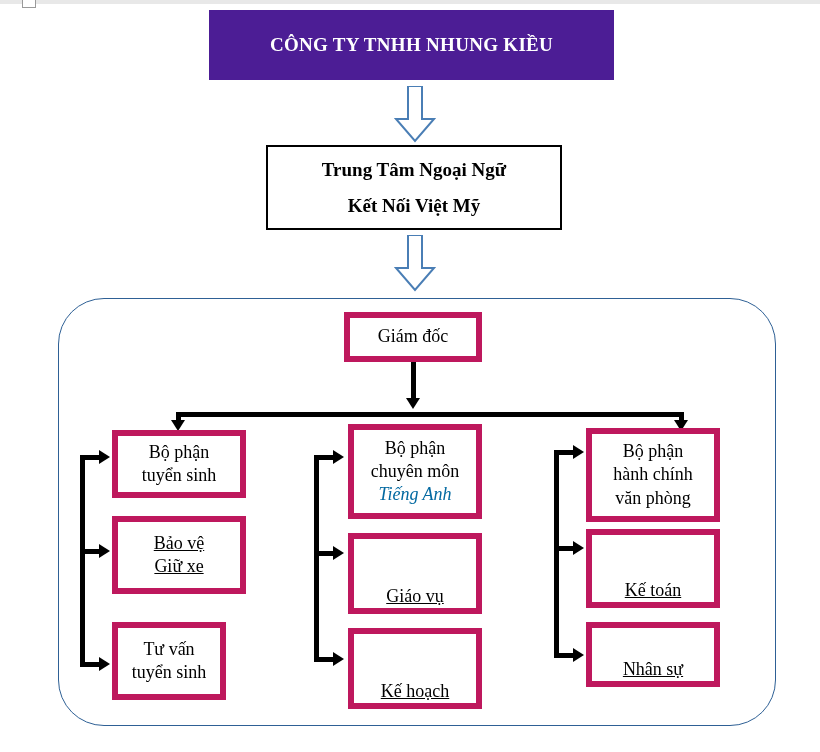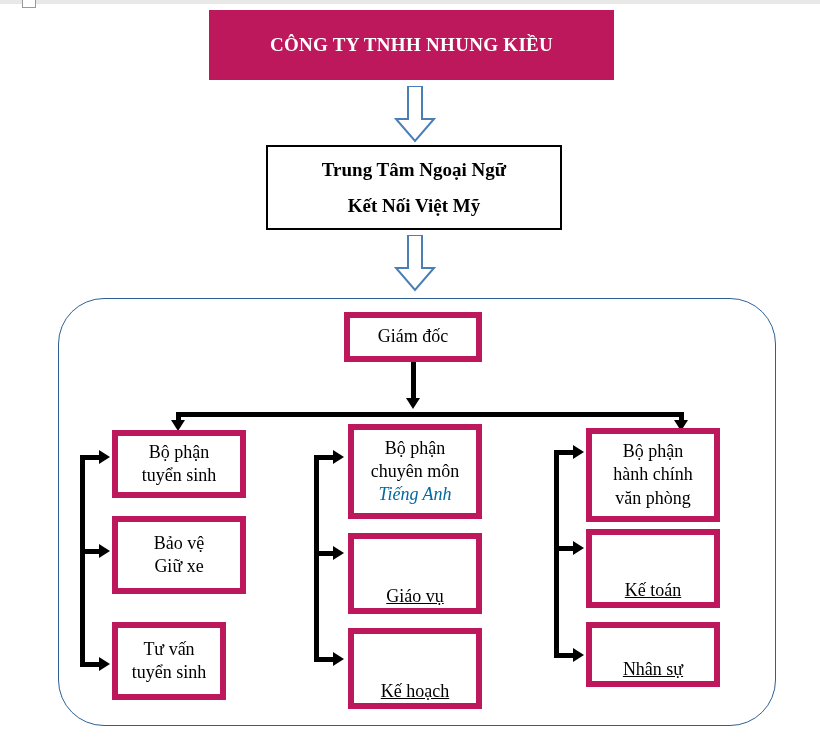--- a/index.html
+++ b/index.html
@@ -118,21 +118,21 @@
   }
 </style>
 </head>
 <body>
 
 <div id="canvas">
 
   <div class="ruler-line"></div>
   <div class="ruler-marker"></div>
 
-  <div class="node company-box" style="left:209px; top:10px; width:405px; height:70px; background:#be185d;">
+  <div class="node company-box" style="left:209px; top:10px; width:405px; height:70px; background:#4c1d95;">
     <span class="line">CÔNG TY TNHH NHUNG KIỀU</span>
   </div>
 
   <svg class="block-arrow" style="left:390px; top:86px;" width="50" height="58" viewBox="0 0 50 58">
     <polygon points="18,0 32,0 32,33 44,33 25,55 6,33 18,33" fill="#ffffff" stroke="#4A7EB5" stroke-width="2"></polygon>
   </svg>
 
   <div class="node center-box" style="left:266px; top:145px; width:296px; height:85px;">
     <span class="line">Trung Tâm Ngoại Ngữ</span>
     <span class="line">Kết Nối Việt Mỹ</span>
@@ -155,21 +155,21 @@
   <div class="conn spine" style="left:176px; top:412px; width:5px; height:14px;"></div>
   <div class="arrow-down" style="left:171px; top:420px;"></div>
   <div class="conn spine" style="left:679px; top:412px; width:5px; height:14px;"></div>
   <div class="arrow-down" style="left:674px; top:420px;"></div>
 
   <div class="node plain-box" style="left:112px; top:430px; width:134px; height:68px;">
     <span class="line">Bộ phận</span>
     <span class="line">tuyển sinh</span>
   </div>
 
-  <div class="node plain-box" style="left:112px; top:516px; width:134px; height:78px;">
+  <div class="node plain-box" style="left:112px; top:516px; width:134px; height:78px;text-decoration:underline;">
     <span class="line">Bảo vệ</span>
     <span class="line">Giữ xe</span>
   </div>
 
   <div class="node plain-box" style="left:112px; top:622px; width:114px; height:78px;">
     <span class="line">Tư vấn</span>
     <span class="line">tuyển sinh</span>
   </div>
 
   <div class="conn spine" style="left:80px; top:455px; width:5px; height:212px;"></div>

